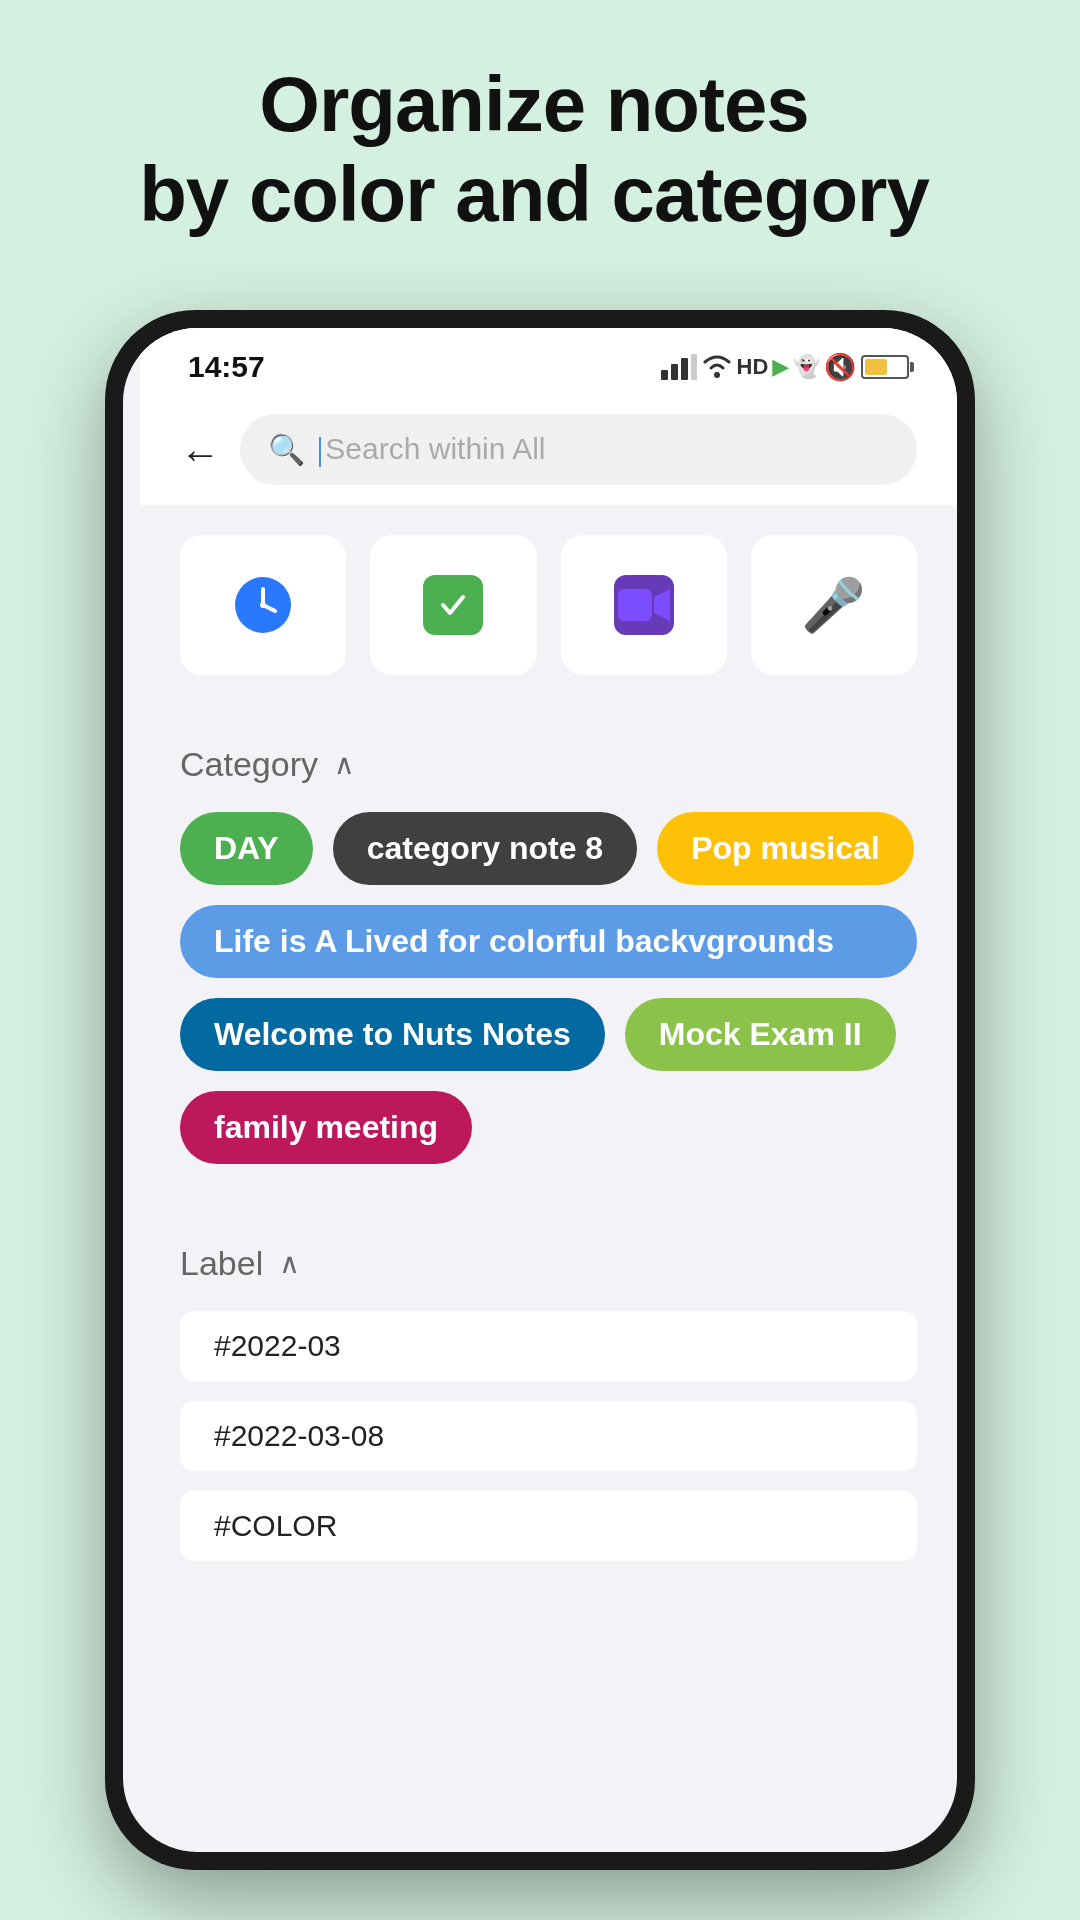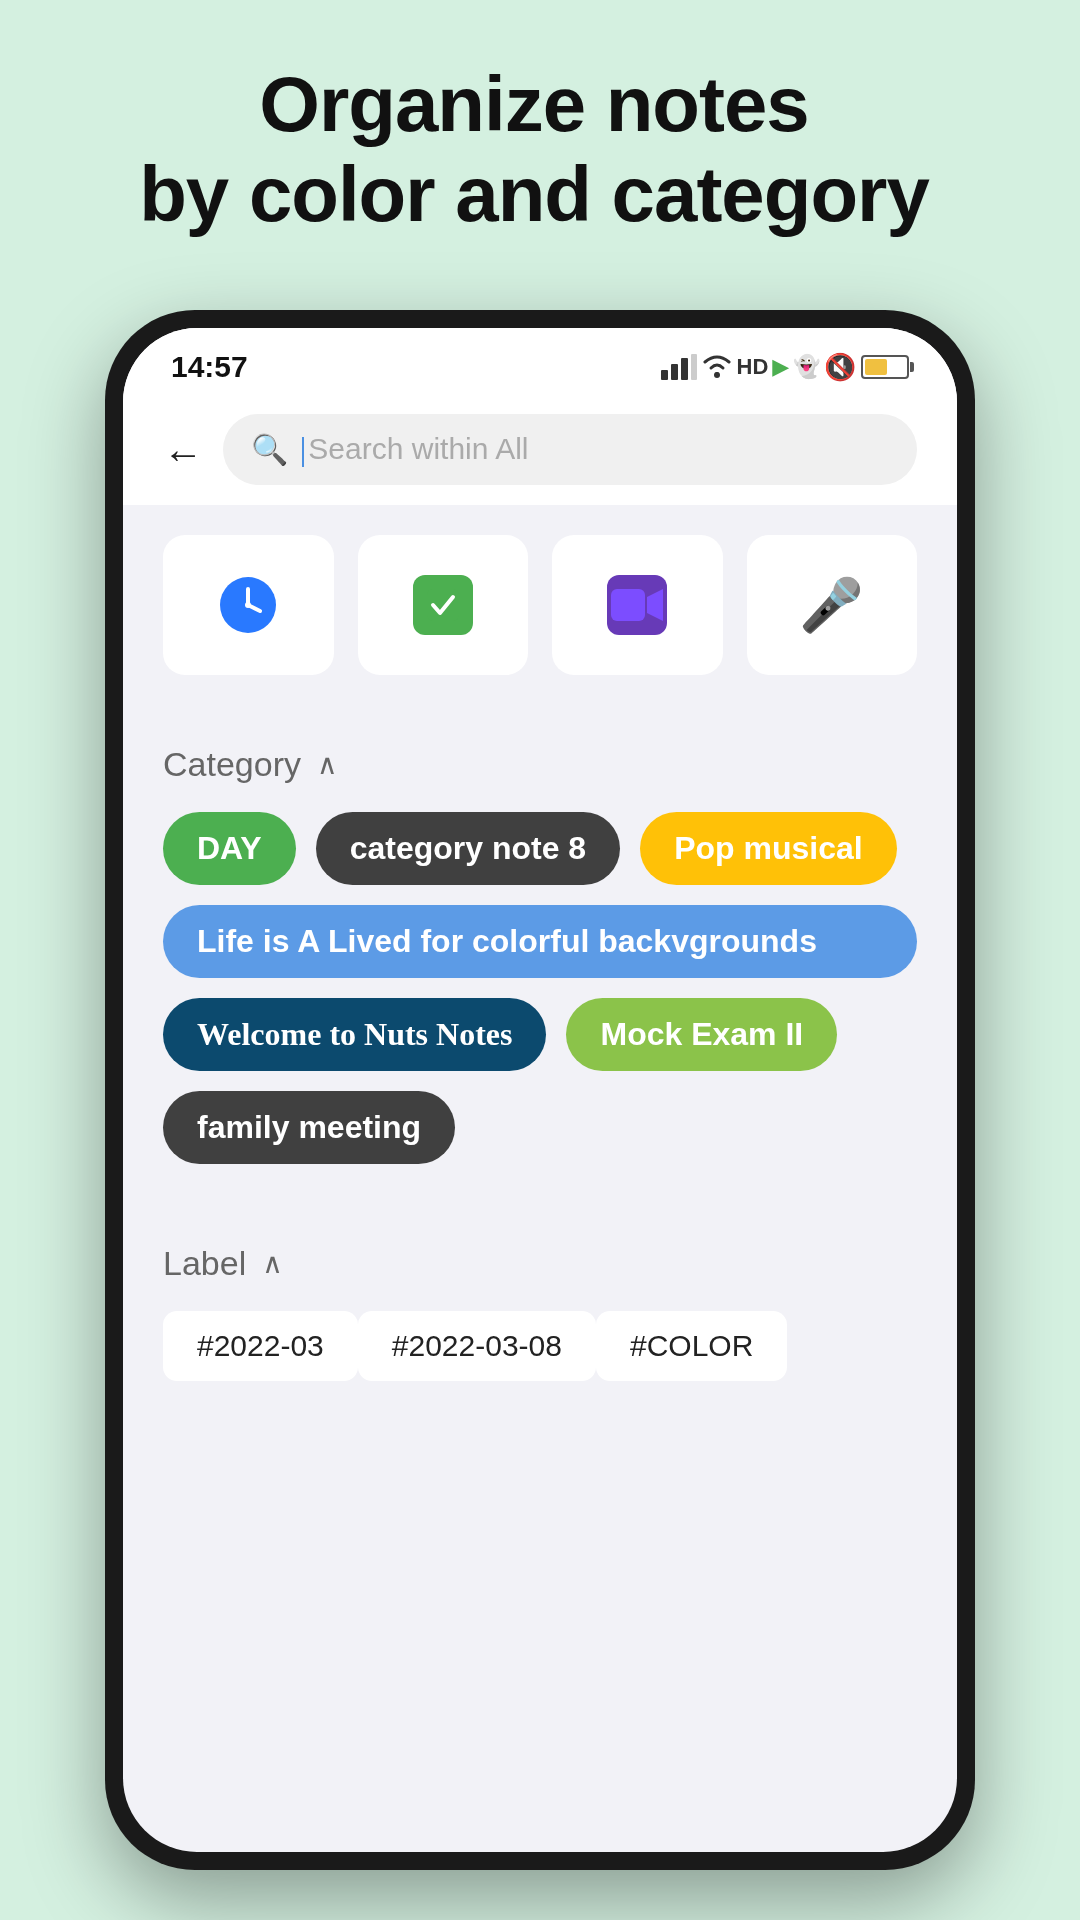--- a/index.html
+++ b/index.html
@@ -36,20 +36,21 @@
       box-shadow: 0 30px 80px rgba(0,0,0,0.35);
     }
 
     .phone-screen {
       width: 100%;
       height: 100%;
       background: #f2f2f7;
       border-radius: 74px;
       overflow: hidden;
       position: relative;
+      padding-left: 17px;
     }
 
     
     .status-bar {
       display: flex;
       justify-content: space-between;
       align-items: center;
       padding: 22px 48px 10px 48px;
       background: #fff;
     }
@@ -240,29 +241,31 @@
       font-size: 32px;
       font-weight: 600;
       color: #fff;
       display: inline-block;
     }
 
     .tag-green { background: #4caf50; text-align: right; }
     .tag-green2 { background: #404040; }
     .tag-yellow { background: #ffc107; }
     .tag-blue { background: #5c9be6; }
-    .tag-coral { background: #0c4a6e; font-family: Liberation Serif, serif; }
+    .tag-coral { background: #0369a1; }
     .tag-lime { background: #8bc34a; }
-    .tag-cyan { background: #404040; }
+    .tag-cyan { background: #be185d; }
 
     
     .label-tags-container {
       display: flex;
       flex-wrap: wrap;
+      gap: 20px;
       margin-top: 16px;
+      flex-direction: column;
     }
 
     .label-tag {
       padding: 18px 34px;
       border-radius: 14px;
       font-size: 30px;
       font-weight: 500;
       color: #222;
       background: #fff;
       display: inline-block;

